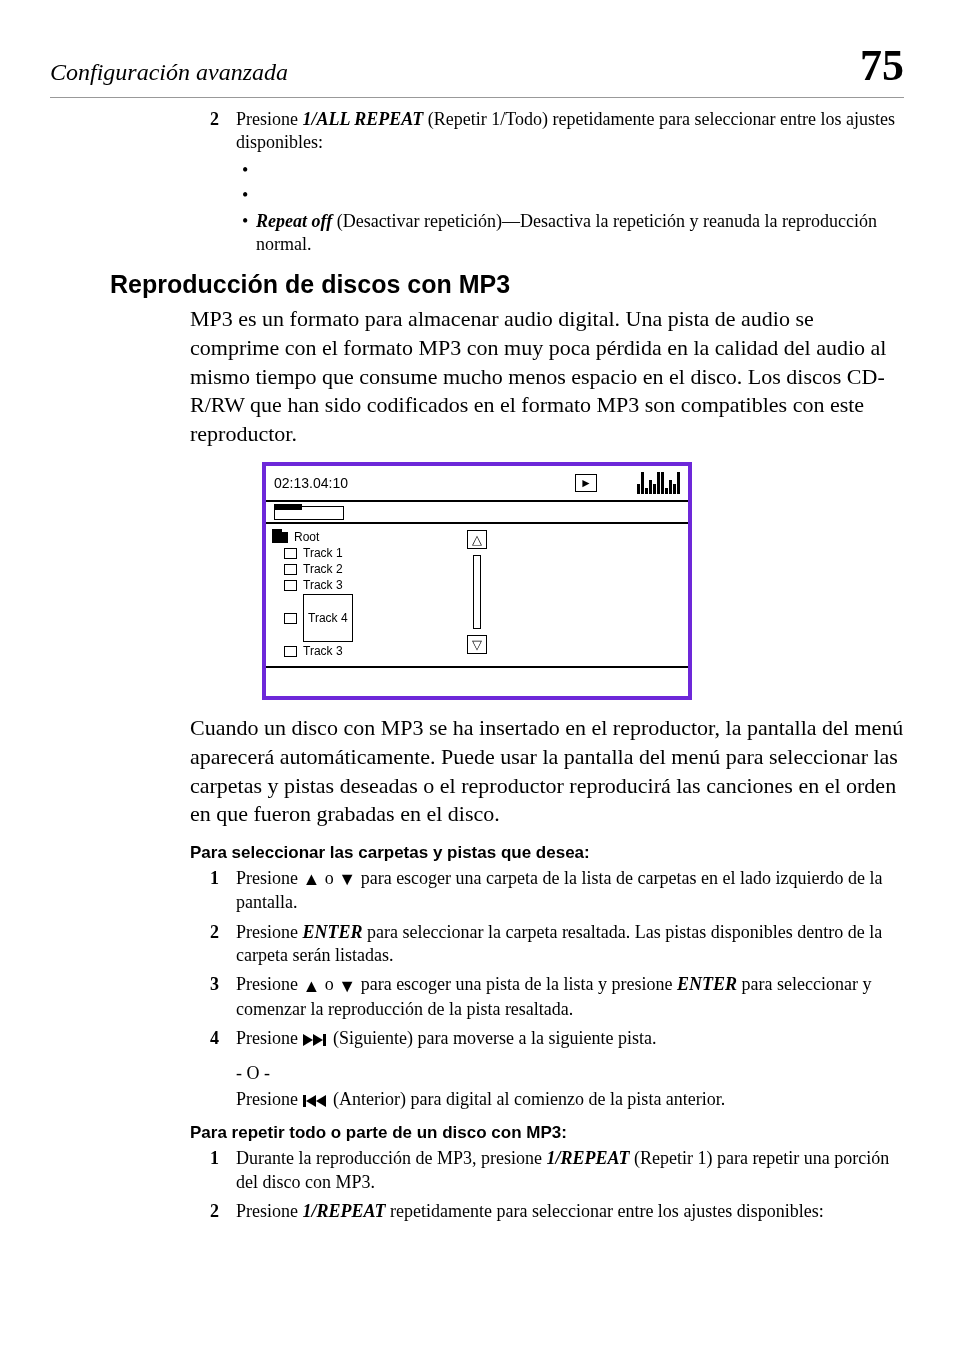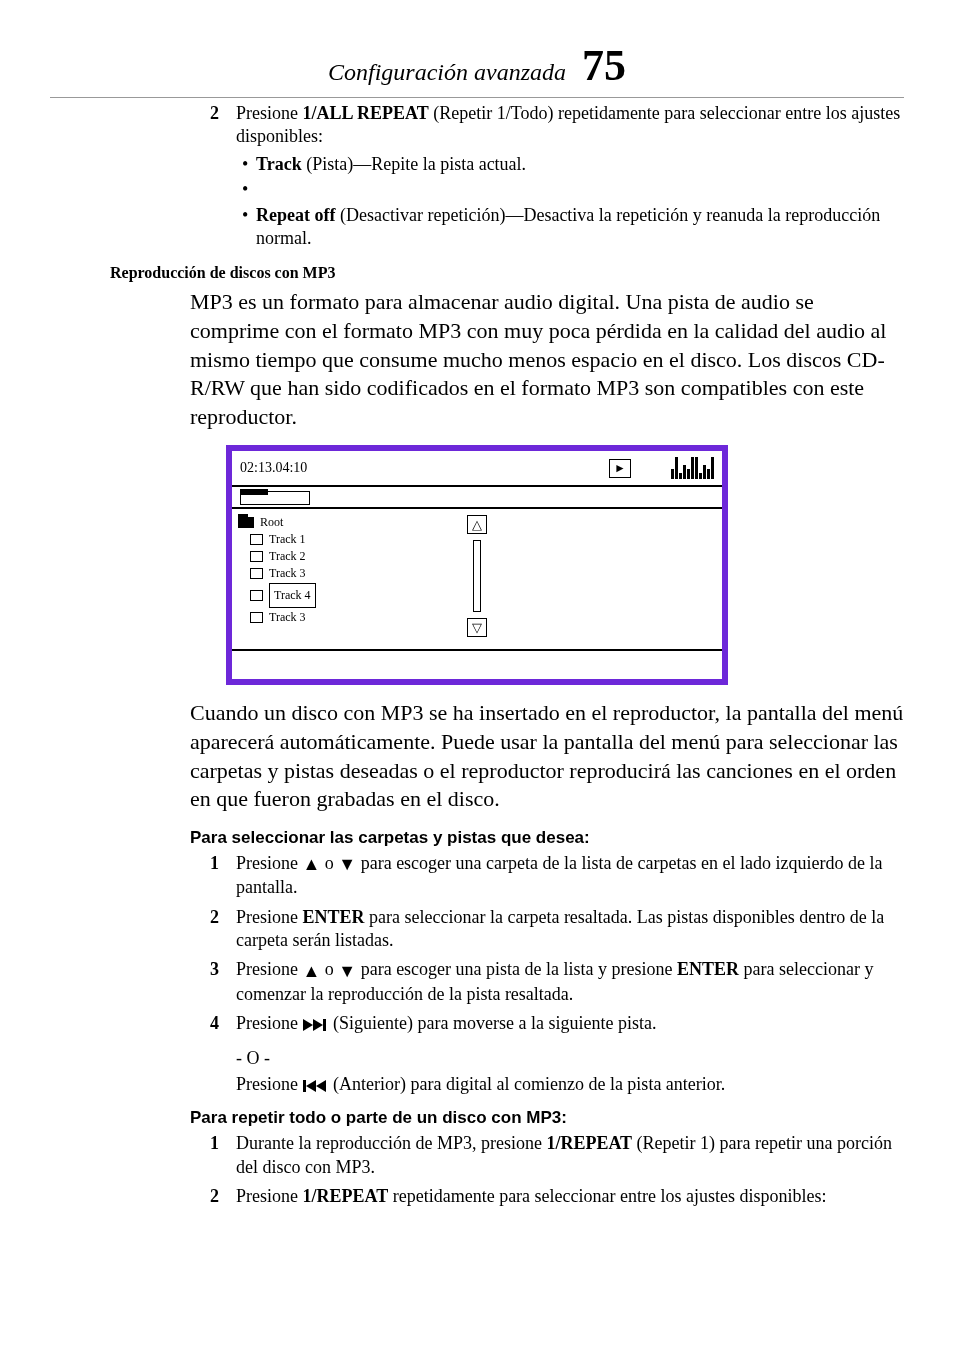--- a/index.html
+++ b/index.html
@@ -5,25 +5,25 @@
   * { box-sizing: border-box; margin: 0; padding: 0; }
   body {
     font-family: Georgia, 'Times New Roman', serif;
     background: #fff;
     color: #000;
     width: 954px;
     padding: 40px 50px 40px 50px;
   }
   .header-row {
     display: flex;
-    justify-content: center;
+    justify-content: space-between;
     align-items: baseline;
     border-bottom: 1px solid #999;
     padding-bottom: 6px;
-    margin-bottom: 4px;
+    margin-bottom: 10px;
     gap: 16px;
   }
   .section-title {
     font-style: italic;
     font-size: 24px;
     font-weight: normal;
   }
   .page-num {
     font-size: 44px;
     font-weight: bold;
@@ -53,51 +53,51 @@
     display: flex;
     margin-bottom: 2px;
   }
   .bullet-dot {
     width: 20px;
     flex-shrink: 0;
     text-align: left;
     padding-left: 6px;
   }
   .heading-h2 {
-    font-family: Liberation Serif, serif;
+    font-family: Liberation Sans, sans-serif;
     font-weight: bold;
-    font-size: 16px;
+    font-size: 25px;
     margin-bottom: 6px;
     margin-left: 60px;
   }
   .body-para {
     margin-left: 140px;
     font-size: 22px;
     line-height: 1.3;
     margin-bottom: 14px;
   }
   .sub-heading {
     font-family: Arial, Helvetica, sans-serif;
     font-weight: bold;
     font-size: 17px;
     margin-left: 140px;
     margin-bottom: 4px;
     margin-top: 0;
   }
-  b { font-weight: bold; }
+  b { font-weight: bold; font-style: italic; }
   .inline-icon {
     display: inline-block;
     vertical-align: middle;
   }
   
   .screen {
-    width: 502px;
+    width: 430px;
     margin: 0 auto 14px auto;
-    border: 6px solid #6d28d9;
-    font-family: Liberation Serif, serif;
+    border: 4px solid #6d28d9;
+    font-family: Liberation Sans, sans-serif;
     font-size: 12px;
   }
   .screen-top {
     display: flex;
     align-items: center;
     padding: 6px 8px;
     border-bottom: 2px solid #000;
   }
   .time-readout {
     font-size: 14px;
@@ -172,21 +172,21 @@
   .file-ic {
     display: inline-block;
     width: 13px;
     height: 11px;
     border: 1px solid #000;
     margin-left: 12px;
     margin-right: 6px;
   }
   .track-highlight {
     border: 1px solid #000;
-    padding: 4px 4px;
+    padding: 16px 4px;
     text-align: center;
   }
   .arrow-col {
     width: 16%;
     display: flex;
     flex-direction: column;
     justify-content: space-between;
     align-items: center;
     padding: 6px 0 12px 0;
   }
@@ -237,21 +237,20 @@
 </div>
 
 <ol class="step-list">
   <li>
     <span class="step-num">2</span>
     <div class="step-body">
       <span>Presione </span><b>1/ALL REPEAT</b><span> (Repetir 1/Todo) repetidamente para seleccionar entre los ajustes disponibles:</span>
       <ul class="bullet-list">
         <li>
             <span class="bullet-dot">•</span>
-            <div><b>Track</b><span> (Pista)—Repite la pista actual.</span></div>
           </li>
         <li>
             <span class="bullet-dot">•</span>
           </li>
         <li>
             <span class="bullet-dot">•</span>
             <div><b>Repeat off</b><span> (Desactivar repetición)—Desactiva la repetición y reanuda la reproducción normal.</span></div>
           </li>
       </ul>
     </div>

